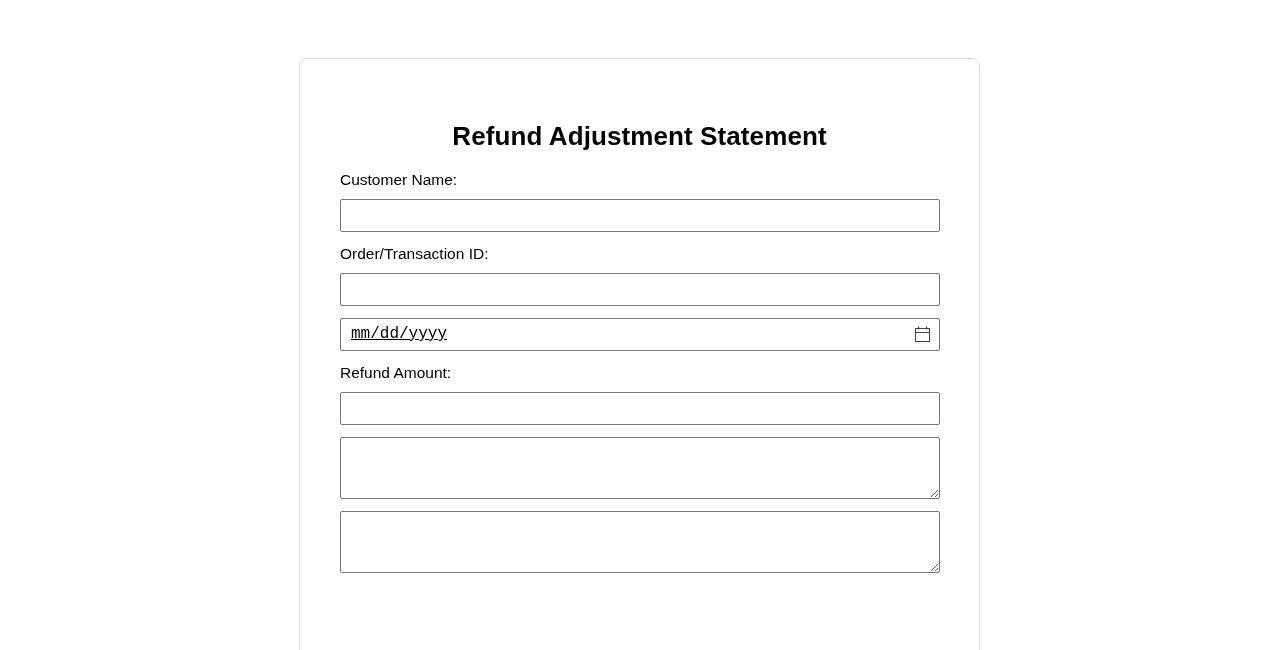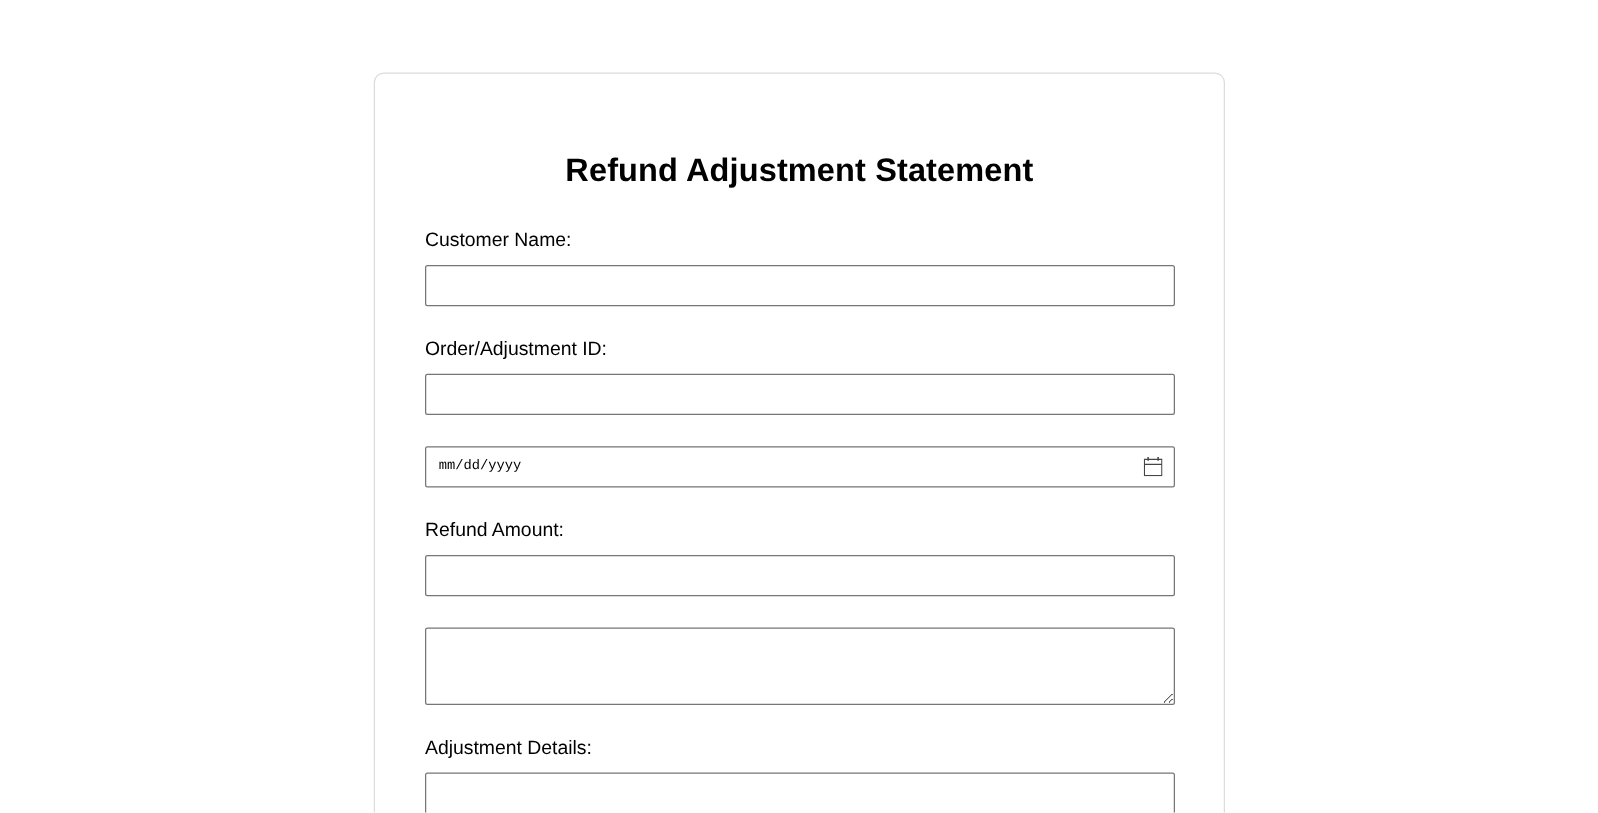--- a/index.html
+++ b/index.html
@@ -33,21 +33,21 @@
     margin: 0;
     text-align: center;
     font-size: 26px;
     font-weight: bold;
     color: #000000;
     letter-spacing: 0.1px;
     padding-top: 22px;
     padding-bottom: 6px;
   }
   .field-group {
-    margin-top: 25px;
+    margin-top: 12px;
   }
   .field-label {
     display: block;
     font-size: 15.5px;
     color: #000000;
     line-height: 20px;
     margin-bottom: 9px;
   }
   .text-input {
     display: block;
@@ -79,24 +79,25 @@
     position: relative;
     width: 600px;
   }
   .date-placeholder {
     position: absolute;
     left: 11px;
     top: 0;
     height: 33px;
     line-height: 33px;
     font-family: "Liberation Mono", monospace;
-    font-size: 11px;
+    font-size: 16px;
     color: #000000;
     pointer-events: none;
     letter-spacing: 0px;
+    text-decoration: underline;
   }
   .cal-icon {
     position: absolute;
     right: 10px;
     top: 8px;
     width: 15px;
     height: 16px;
     pointer-events: auto;
   }
   .textarea-input {
@@ -123,21 +124,21 @@
   <div class="form-card">
 
     <h1 class="form-title">Refund Adjustment Statement</h1>
 
     <div class="field-group">
       <label class="field-label">Customer Name:</label>
       <input class="text-input" type="text" placeholder="" style="">
     </div>
 
     <div class="field-group">
-      <label class="field-label">Order/Adjustment ID:</label>
+      <label class="field-label">Order/Transaction ID:</label>
       <input class="text-input" type="text" placeholder="" style="">
     </div>
 
     <div class="field-group">
       <div class="date-wrap">
         <input class="date-input" type="text" style="">
         <span class="date-placeholder">mm/dd/yyyy</span>
         <span class="cal-icon">
           <svg width="15" height="16" viewBox="0 0 15 16" xmlns="http://www.w3.org/2000/svg">
             <rect x="0.5" y="2.5" width="14" height="13" fill="none" stroke="#444444" stroke-width="1"></rect>
@@ -152,18 +153,17 @@
     <div class="field-group">
       <label class="field-label">Refund Amount:</label>
       <input class="text-input" type="text" placeholder="" style="">
     </div>
 
     <div class="field-group tall">
       <textarea class="textarea-input" placeholder="" style=""></textarea>
     </div>
 
     <div class="field-group tall">
-      <label class="field-label">Adjustment Details:</label>
       <textarea class="textarea-input" placeholder="" style=""></textarea>
     </div>
 
   </div>
 </div>
 
 </body></html>

